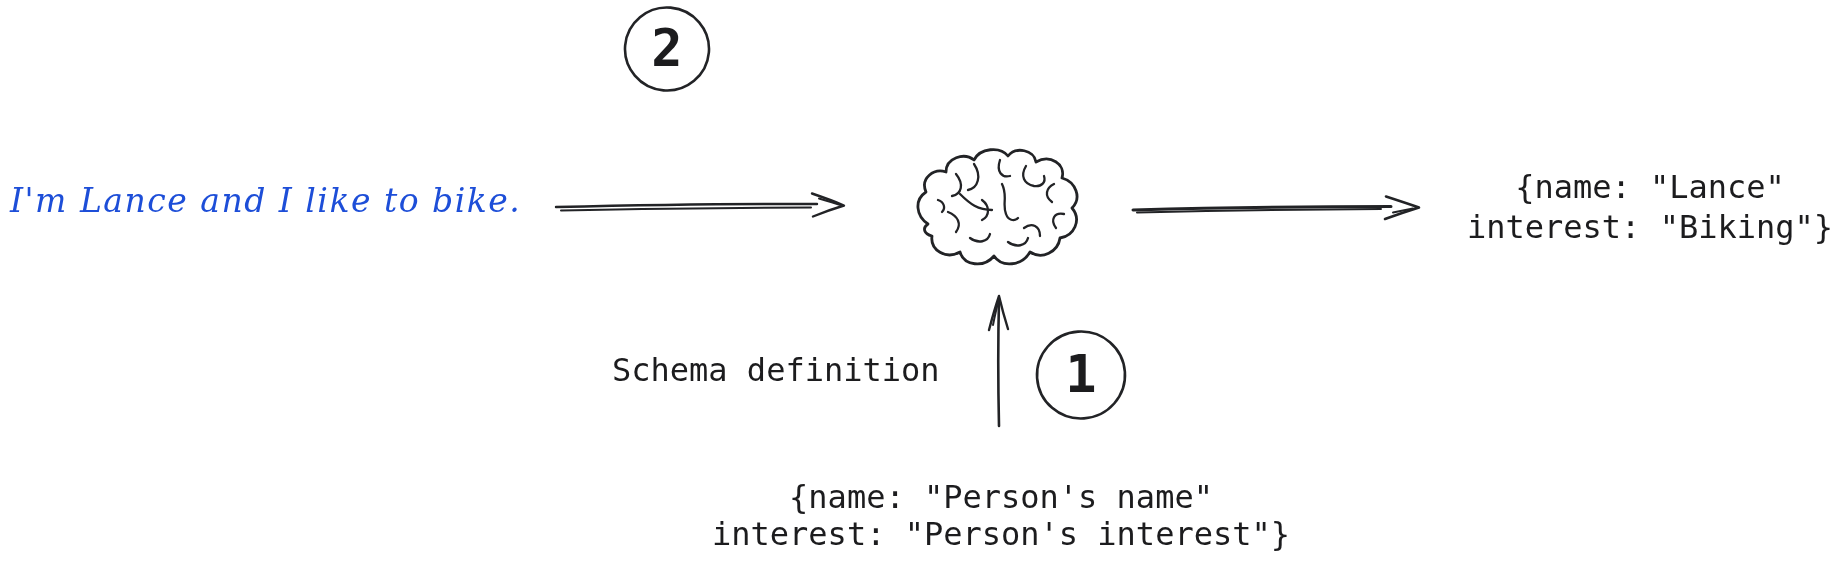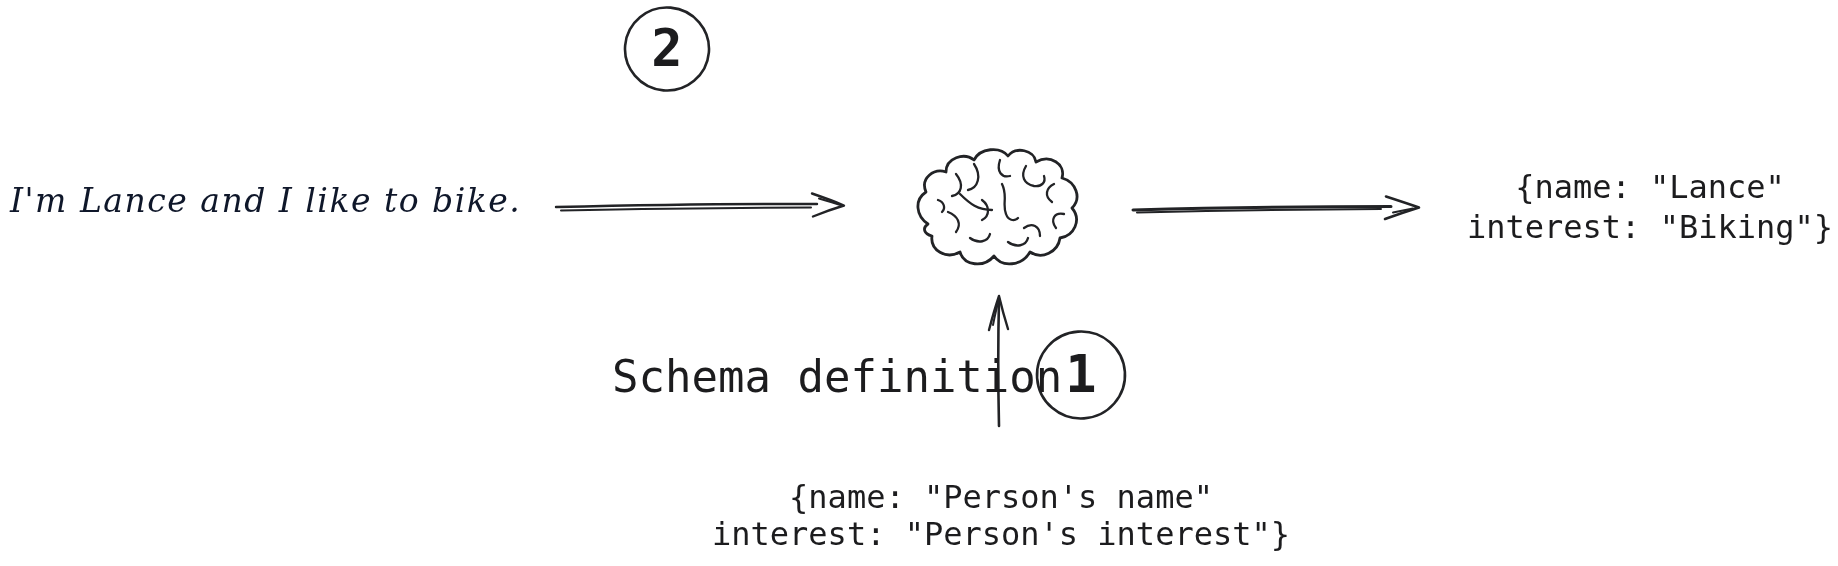--- a/index.html
+++ b/index.html
@@ -32,38 +32,38 @@
     font-size: 33px; font-weight: bold; letter-spacing: 0.5px;
     white-space: pre;
   }
 
   .handwriting {
     left: 10px; top: 181px;
     font-family: "DejaVu Serif", cursive;
     font-style: italic;
     font-size: 33px;
     letter-spacing: 1.5px;
-    color: #0f172a;
+    color: #1d4ed8;
     white-space: pre;
   }
 
   .mono-block {
     text-align: center;
     font-family: "DejaVu Sans Mono", monospace;
     font-size: 32px;
     color: #1c1c1e;
   }
   .mono-block .line { white-space: pre; }
 
   .output-block { left: 1445px; top: 167px; width: 410px; line-height: 40px; }
   .schema-block { left: 648px; top: 479px; width: 706px; line-height: 37px; }
 
   .schema-label {
     left: 612px; top: 351px;
-    font-size: 44px;
+    font-size: 32px;
     white-space: pre;
   }
 
   .sketch { stroke: #222326; fill: none; stroke-linecap: round; stroke-linejoin: round; }
 </style>
 </head>
 <body>
 
 <div class="canvas">
 

